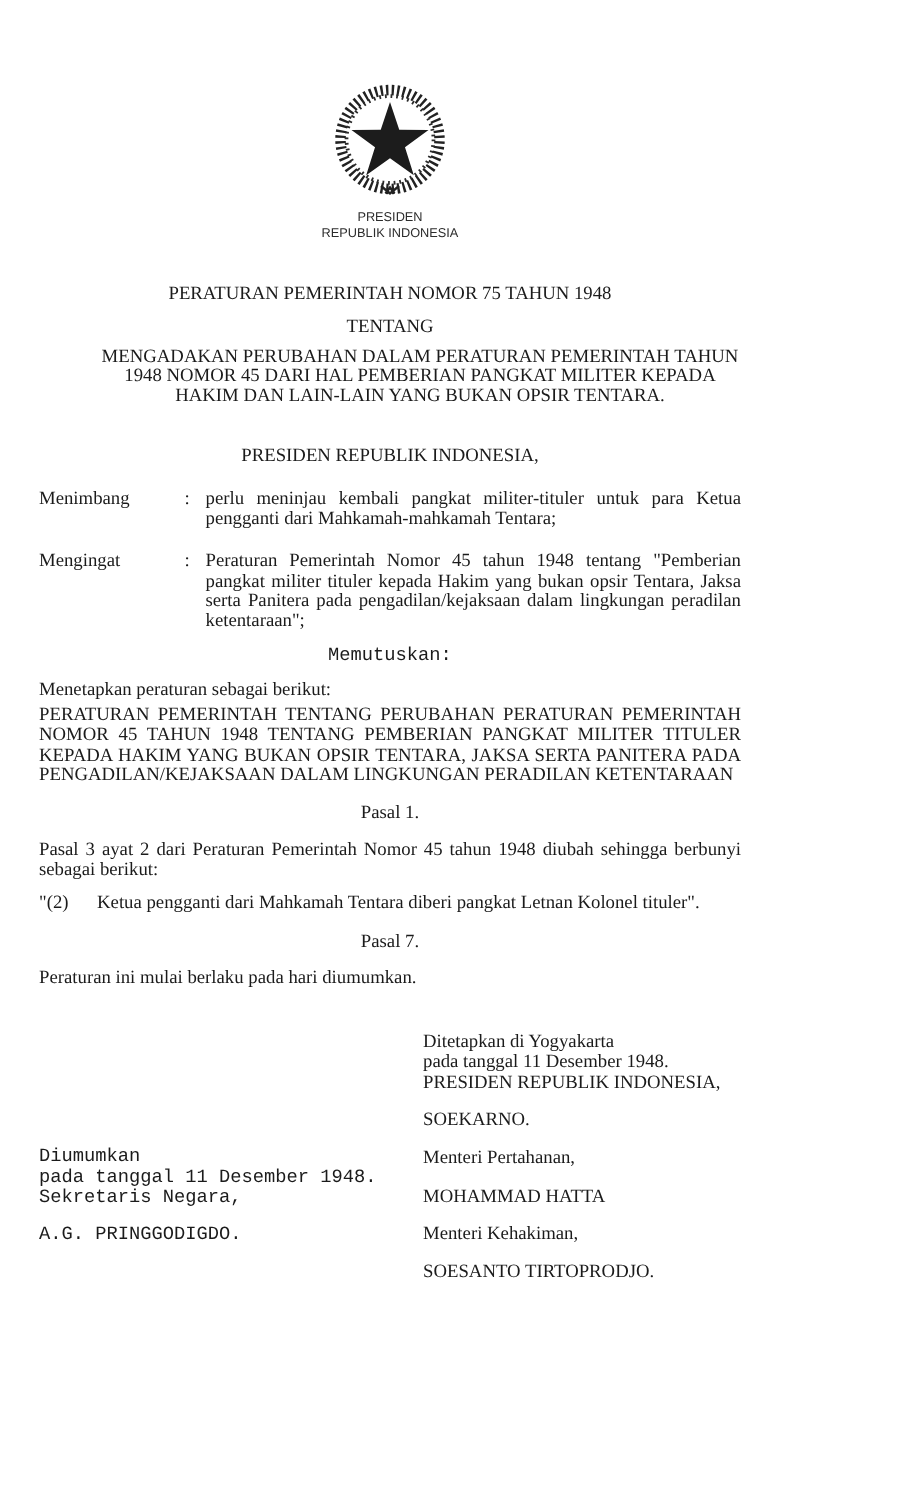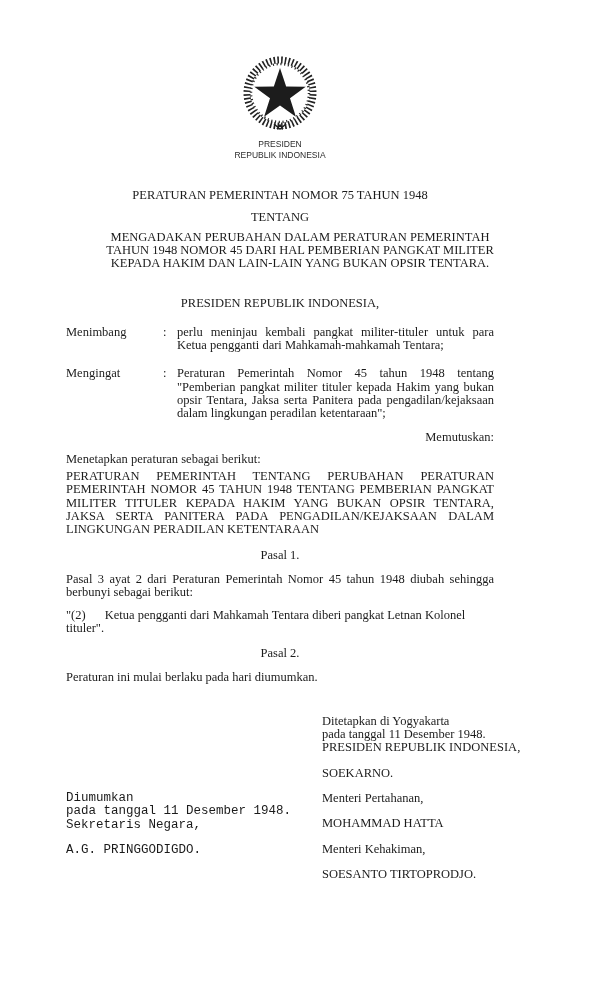--- a/index.html
+++ b/index.html
@@ -2,21 +2,21 @@
 <html><head>
 <meta charset="utf-8">
 <style>
   html, body { margin:0; padding:0; background:#ffffff; }
   .page {
     position: relative;
     width: 560px;
     height: 1008px;
     background: #ffffff;
     box-sizing: border-box;
-    padding: 55px 66px 0 66px;
+    padding: 55px 66px 0 26px;
     font-family: "Liberation Serif", serif;
     font-size: 12.5px;
     line-height: 13.3px;
     color: #1b1b1b;
   }
   .emblem-wrap { text-align: center; }
   .emblem-wrap svg { display: block; margin: 0 auto; }
   .letterhead-text {
     margin-top: 6px;
     text-align: center;
@@ -30,21 +30,21 @@
   .doc-title .t2 { margin-top: 9px; }
   .doc-title .t3 { margin-top: 6px; margin-left: 40px; }
   .opening { text-align: center; margin-top: 27px; }
   .consider-row {
     display: grid;
     grid-template-columns: 97px 14px 1fr;
     margin-top: 15px;
   }
   .consider-row:first-of-type { margin-top: 30px; }
   .consider-row .ctext { text-align: justify; }
-  .center-head { text-align: right; margin-top: 11px; }
+  .center-head { text-align: center; margin-top: 11px; font-family: Liberation Mono, monospace; }
   .memutuskan { margin-top: 10px; }
   .menetapkan { margin-top: 9px; }
   .decision-body { margin-top: 4px; text-align: justify; }
   .pasal-head { text-align: center; margin-top: 12px; }
   .pasal-para { margin-top: 11px; text-align: justify; }
   .clause-line { margin-top: 9px; }
   .clause-line .num { display: inline-block; }
   .clause-line .gap { display: inline-block; width: 19px; }
   .enactment { margin-left: 256px; margin-top: 30px; }
   .enactment .sig-name { margin-top: 12px; }
@@ -103,21 +103,21 @@
   <div class="decision-body">PERATURAN PEMERINTAH TENTANG PERUBAHAN PERATURAN PEMERINTAH NOMOR 45 TAHUN 1948 TENTANG PEMBERIAN PANGKAT MILITER TITULER KEPADA HAKIM YANG BUKAN OPSIR TENTARA, JAKSA SERTA PANITERA PADA PENGADILAN/KEJAKSAAN DALAM LINGKUNGAN PERADILAN KETENTARAAN</div>
 
   <div class="pasal-head">Pasal 1.</div>
 
   <div class="pasal-para">Pasal 3 ayat 2 dari Peraturan Pemerintah Nomor 45 tahun 1948 diubah sehingga berbunyi sebagai berikut:</div>
 
   <div class="clause-line">
     <span class="num">"(2)</span><span class="gap"></span><span>Ketua pengganti dari Mahkamah Tentara diberi pangkat Letnan Kolonel tituler".</span>
   </div>
 
-  <div class="pasal-head">Pasal 2.</div>
+  <div class="pasal-head">Pasal 7.</div>
 
   <div class="pasal-para">Peraturan ini mulai berlaku pada hari diumumkan.</div>
 
   <div class="enactment">
     <div class="line">Ditetapkan di Yogyakarta</div>
     <div class="line">pada tanggal 11 Desember 1948.</div>
     <div class="line">PRESIDEN REPUBLIK INDONESIA,</div>
     <div class="line sig-name">SOEKARNO.</div>
   </div>
 

